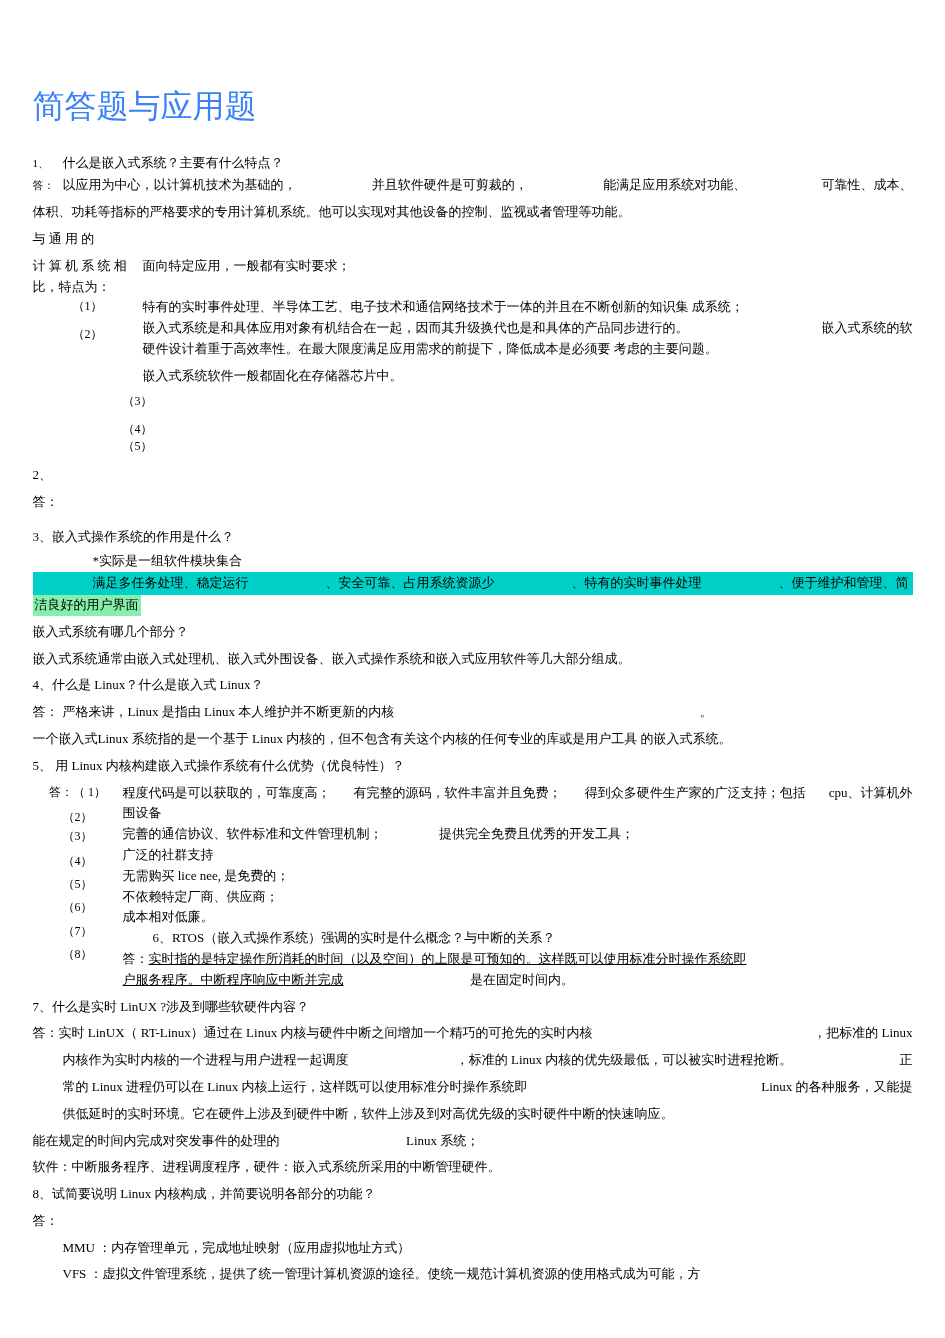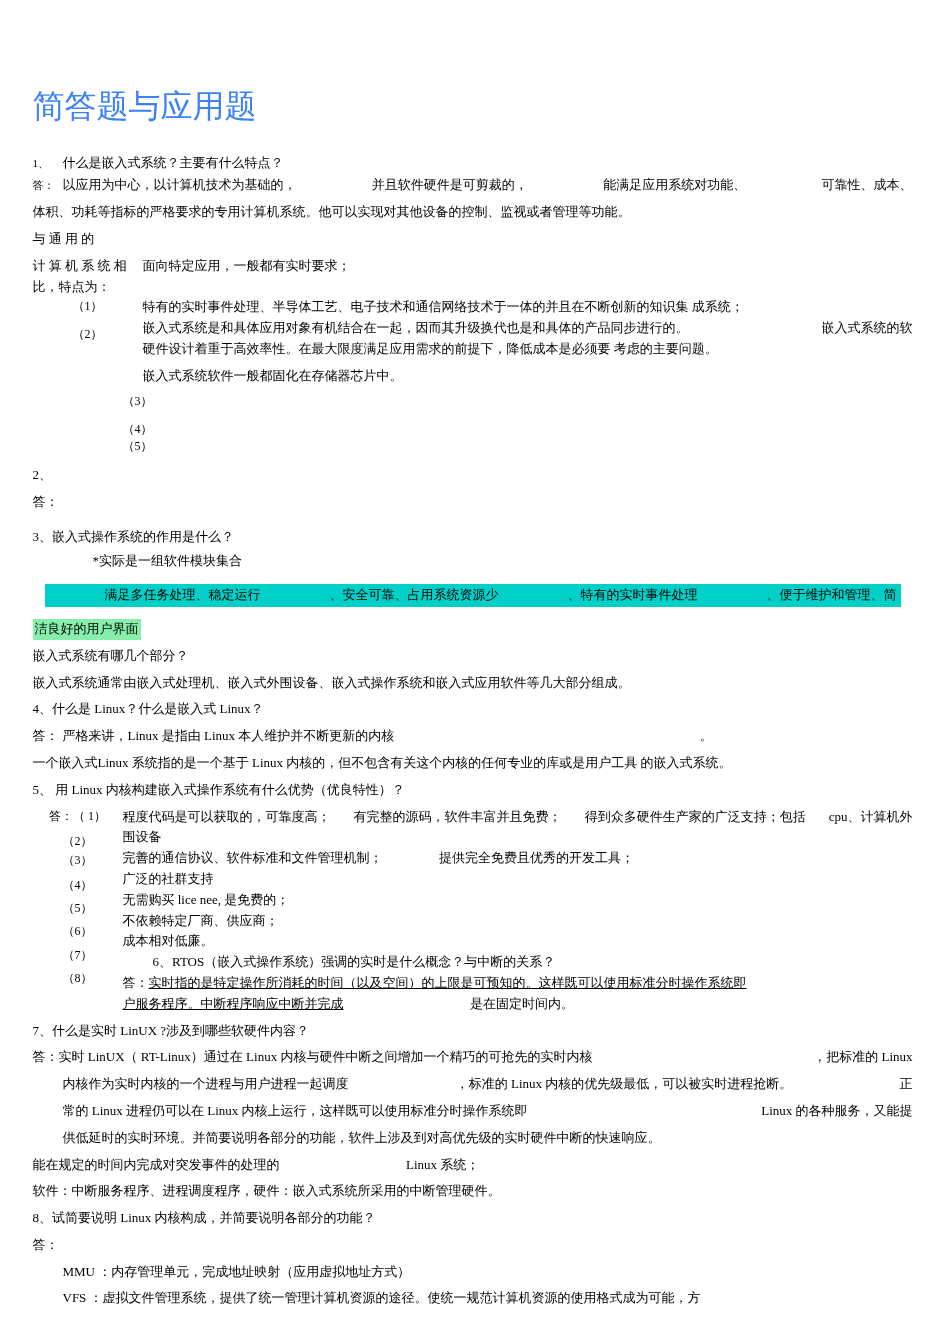--- a/index.html
+++ b/index.html
@@ -18,21 +18,21 @@
       font-weight: normal;
       color: #3b82f6;
       margin-bottom: 20px;
     }
     .q-row { display: flex; align-items: flex-start; margin: 2px 0; }
     .q-num { width: 30px; flex-shrink: 0; font-size: 11px; padding-top: 2px; }
     .q-text { flex: 1; }
     .indent1 { margin-left: 60px; }
     .indent-small { margin-left: 30px; }
     .hl { background: #86efac; display: inline-block; padding: 0 2px; }
-    .hl-row { background: #00d0c8; padding: 1px 0; margin: 12px; gap: 13px; }
+    .hl-row { background: #00d0c8; padding: 1px 0; margin: 0; gap: 13px; }
     .row-spread { display: flex; justify-content: space-between; }
     .spaced-line { margin: 6px 0; }
     .small { font-size: 12px; }
     .q3-title { margin-top: 14px; margin-bottom: 4px; }
     .underline { text-decoration: underline; }
     .num-stack { margin-left: 90px; }
     .num-stack div { margin: 0; font-size: 12px; line-height: 1.4; }
     .label-ans { display: inline-block; width: 30px; }
     .gap { display: inline-block; width: 50px; }
     .wide-gap { display: inline-block; width: 120px; }
@@ -182,21 +182,21 @@
 </div>
 <div class="row-spread spaced-line" style="margin-left:30px;">
   <span>内核作为实时内核的一个进程与用户进程一起调度</span>
   <span>，标准的 Linux 内核的优先级最低，可以被实时进程抢断。</span>
   <span>正</span>
 </div>
 <div class="row-spread spaced-line" style="margin-left:30px;">
   <span>常的 Linux 进程仍可以在 Linux 内核上运行，这样既可以使用标准分时操作系统即</span>
   <span>Linux 的各种服务，又能提</span>
 </div>
-<div class="spaced-line" style="margin-left:30px;">供低延时的实时环境。并简要说明各部分的功能，软件上涉及到对高优先级的实时硬件中断的快速响应。</div>
+<div class="spaced-line" style="margin-left:30px;">供低延时的实时环境。它在硬件上涉及到硬件中断，软件上涉及到对高优先级的实时硬件中断的快速响应。</div>
 <div class="spaced-line">
   <span>能在规定的时间内完成对突发事件的处理的</span>
   <span class="wide-gap"></span>
   <span>Linux 系统；</span>
 </div>
 <div class="spaced-line">软件：中断服务程序、进程调度程序，硬件：嵌入式系统所采用的中断管理硬件。</div>
 
 <div class="indent-small spaced-line">
   <span>8、</span><span>试简要说明  Linux 内核构成，并简要说明各部分的功能？</span>
 </div>

